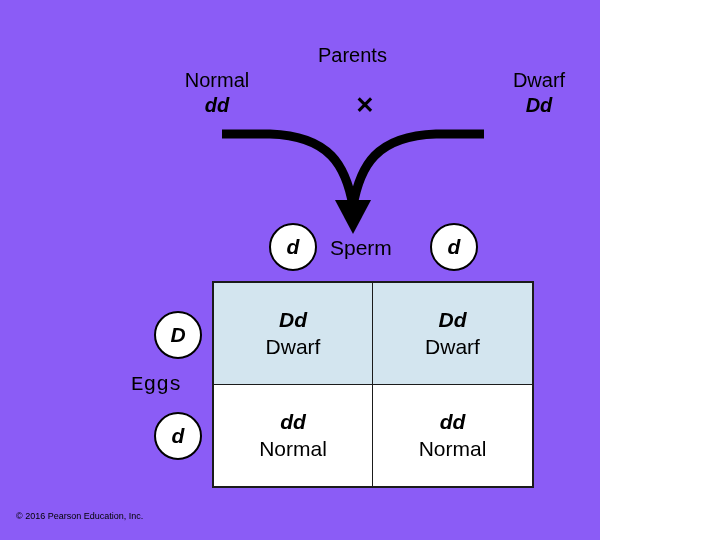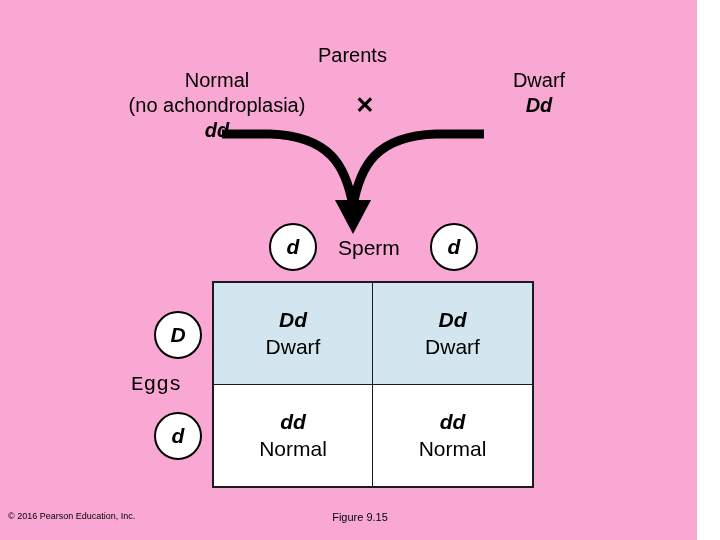--- a/index.html
+++ b/index.html
@@ -7,23 +7,23 @@
   html, body {
     width: 720px;
     height: 540px;
     background: #ffffff;
     font-family: "Liberation Sans", sans-serif;
     overflow: hidden;
   }
 
   #figure-root {
     position: relative;
-    width: 697px;
+    width: 600px;
     height: 540px;
-    background: #f9a8d4;
+    background: #8b5cf6;
     padding-left: 13px;
   }
 
   
   .parents-title {
     position: absolute;
     left: 318px;
     top: 44px;
     font-size: 20px;
     color: #000000;
@@ -88,21 +88,20 @@
   .egg-gamete-0   { left: 154px; top: 311px; }
   .egg-gamete-1   { left: 154px; top: 412px; }
 
   .sperm-label {
     position: absolute;
     left: 330px;
     top: 236px;
     font-size: 21px;
     color: #000000;
     white-space: nowrap;
-    margin-left: 8px;
   }
 
   .eggs-label {
     position: absolute;
     left: 131px;
     top: 373px;
     font-size: 21px;
     color: #000000;
     white-space: nowrap;
     font-family: Liberation Mono, monospace;
@@ -144,21 +143,21 @@
     color: #000000;
   }
   .cell-phenotype {
     font-size: 21px;
     color: #000000;
   }
 
   
   .copyright {
     position: absolute;
-    left: 8px;
+    left: 16px;
     top: 511px;
     font-size: 9px;
     color: #000000;
     white-space: nowrap;
     text-align: right;
   }
 
   .figure-caption {
     position: absolute;
     left: 0;
@@ -171,21 +170,20 @@
 </style>
 </head>
 <body>
 
 <div id="figure-root">
 
   <div class="parents-title">Parents</div>
 
   <div class="parent-block parent-left">
     <div>Normal</div>
-    <div>(no achondroplasia)</div>
     <div class="genotype-italic">dd</div>
   </div>
 
   <div class="cross-symbol">✕</div>
 
   <div class="parent-block parent-right">
     <div>Dwarf</div>
     <div class="genotype-italic">Dd</div>
   </div>
 
@@ -221,15 +219,14 @@
     </div>
 
     <div class="punnett-cell cell-fill-white">
       <div class="cell-genotype">dd</div>
       <div class="cell-phenotype">Normal</div>
     </div>
 
   </div>
 
   <div class="copyright">© 2016 Pearson Education, Inc.</div>
-  <div class="figure-caption">Figure 9.15</div>
 
 </div>
 
 </body></html>

